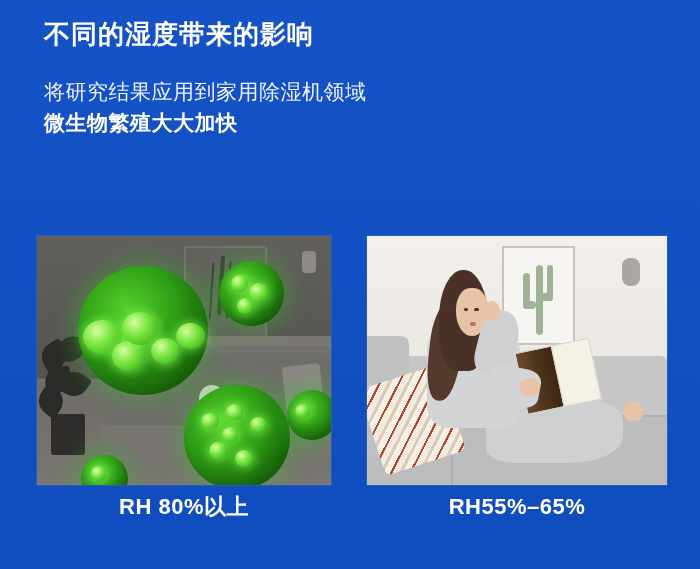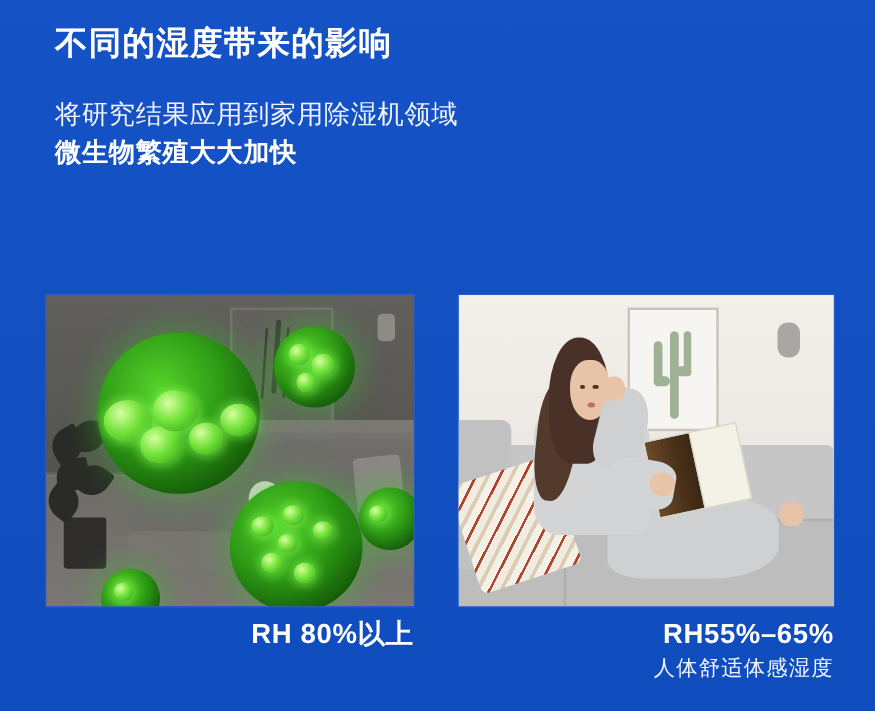--- a/index.html
+++ b/index.html
@@ -263,21 +263,21 @@
     background:#f4f1e6; border:1px solid #d8d3c3;
   }
   .book .page-l{ left:0; background: linear-gradient(90deg,#6b4a2c 0%, #4a3119 60%, #3b2714 100%); }
   .book .page-r{ left:50%; }
 
   
   .captions{
     position:absolute; left:0; top:492px; width:700px; height:70px;
   }
   .caption{
-    position:absolute; top:0; text-align:right; color:#ffffff;
+    position:absolute; top:0; text-align:center; color:#ffffff;
   }
   .caption-left  { left:37px;  width:294px; }
   .caption-right { left:367px; width:300px; }
   .caption .cap-main{
     font-size:22px; font-weight:700; line-height:30px; letter-spacing:0.5px;
     white-space:nowrap;
   }
   .caption .cap-sub{
     font-size:17px; font-weight:400; line-height:26px; letter-spacing:1px;
     color:#f0f4ff; white-space:nowrap;
@@ -385,17 +385,16 @@
       </div>
     </div>
   </div>
 
   <div class="captions">
     <div class="caption caption-left">
       <div class="cap-main">RH 80%以上</div>
     </div>
     <div class="caption caption-right">
       <div class="cap-main">RH55%–65%</div>
-      <div class="cap-sub">人体舒适体感湿度</div>
     </div>
   </div>
 
 </div>
 
 </body></html>

